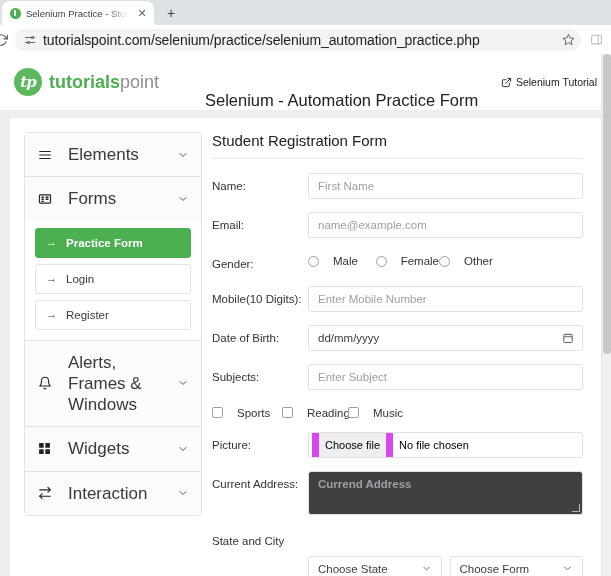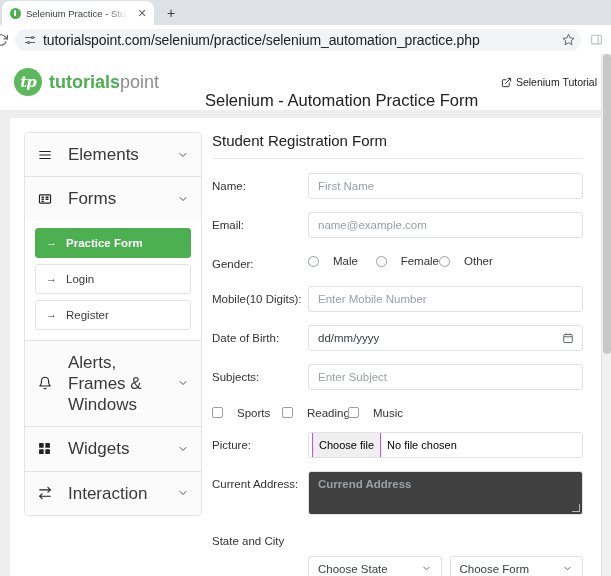--- a/index.html
+++ b/index.html
@@ -323,21 +323,21 @@
     background: #fff;
     display: flex;
     align-items: center;
     padding: 0;
     overflow: hidden;
   }
   .file-btn {
     height: 18px;
     margin-left: 3px;
     background: #efefef;
-    border: 1px solid #d946ef;
+    border: 7px solid #d946ef;
     border-radius: 2px;
     font-size: 11px;
     color: #000;
     padding: 16px 6px;
     display: flex;
     align-items: center;
     flex: 0 0 auto;
   }
   .file-name {
     font-size: 11px;

